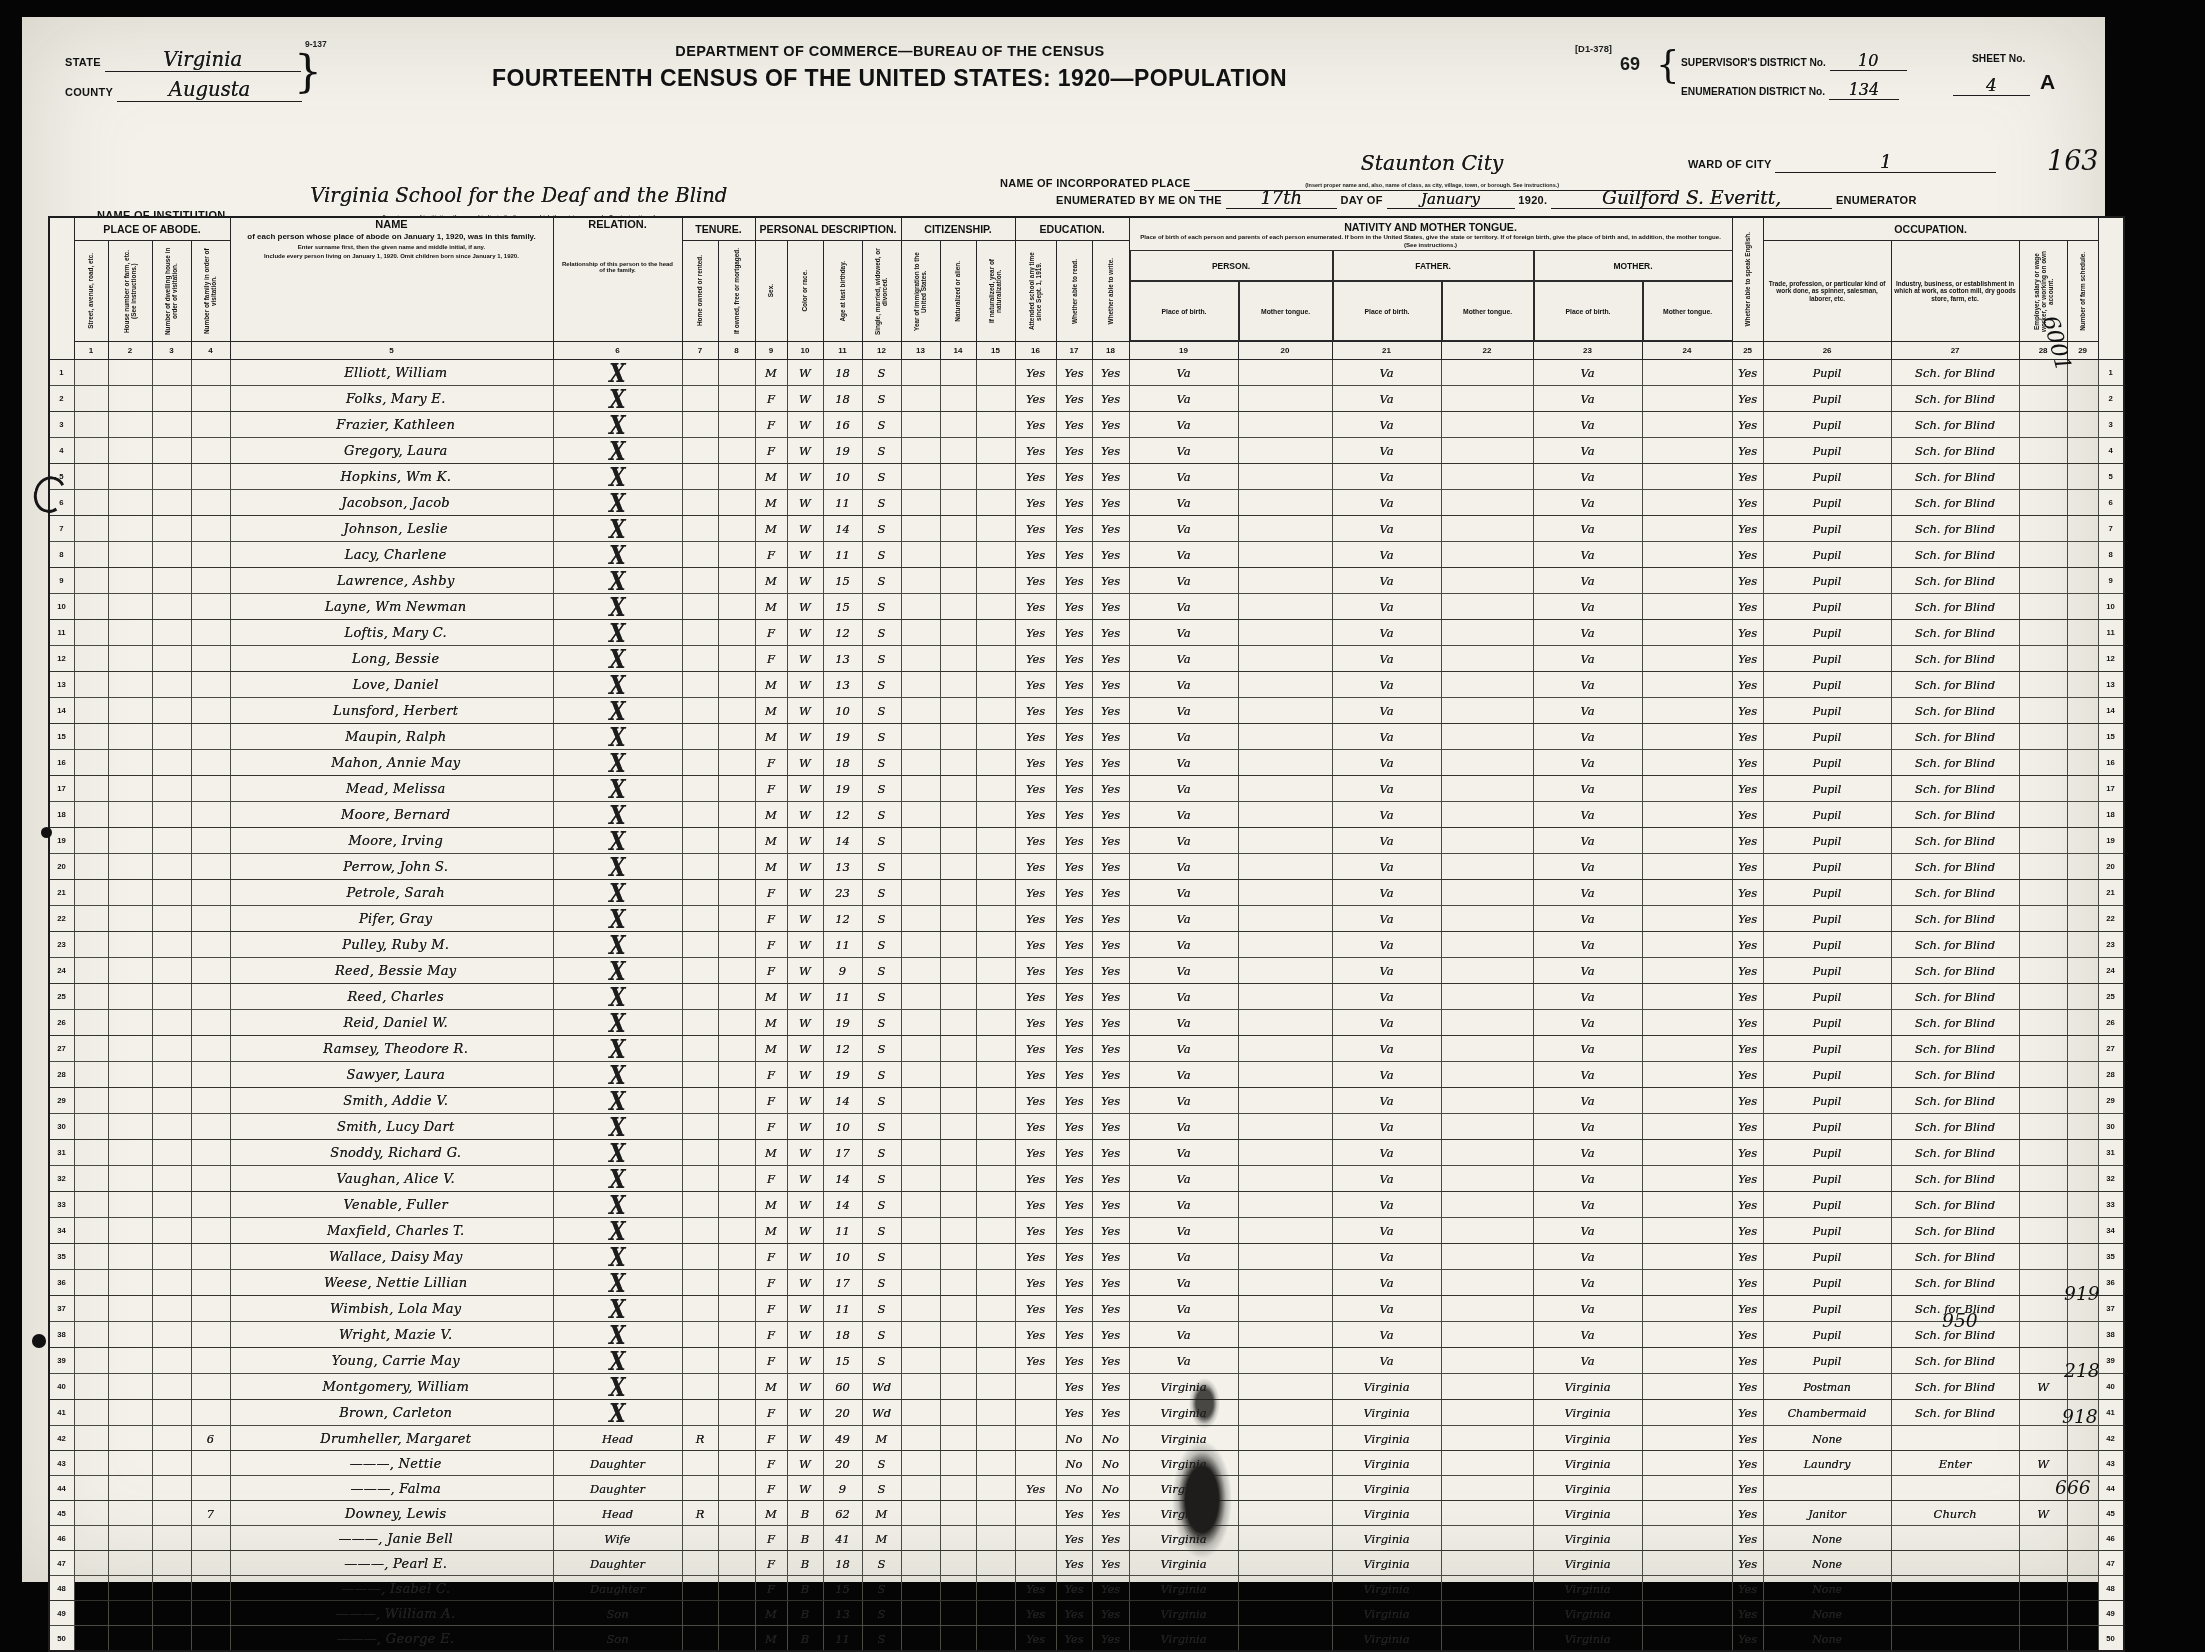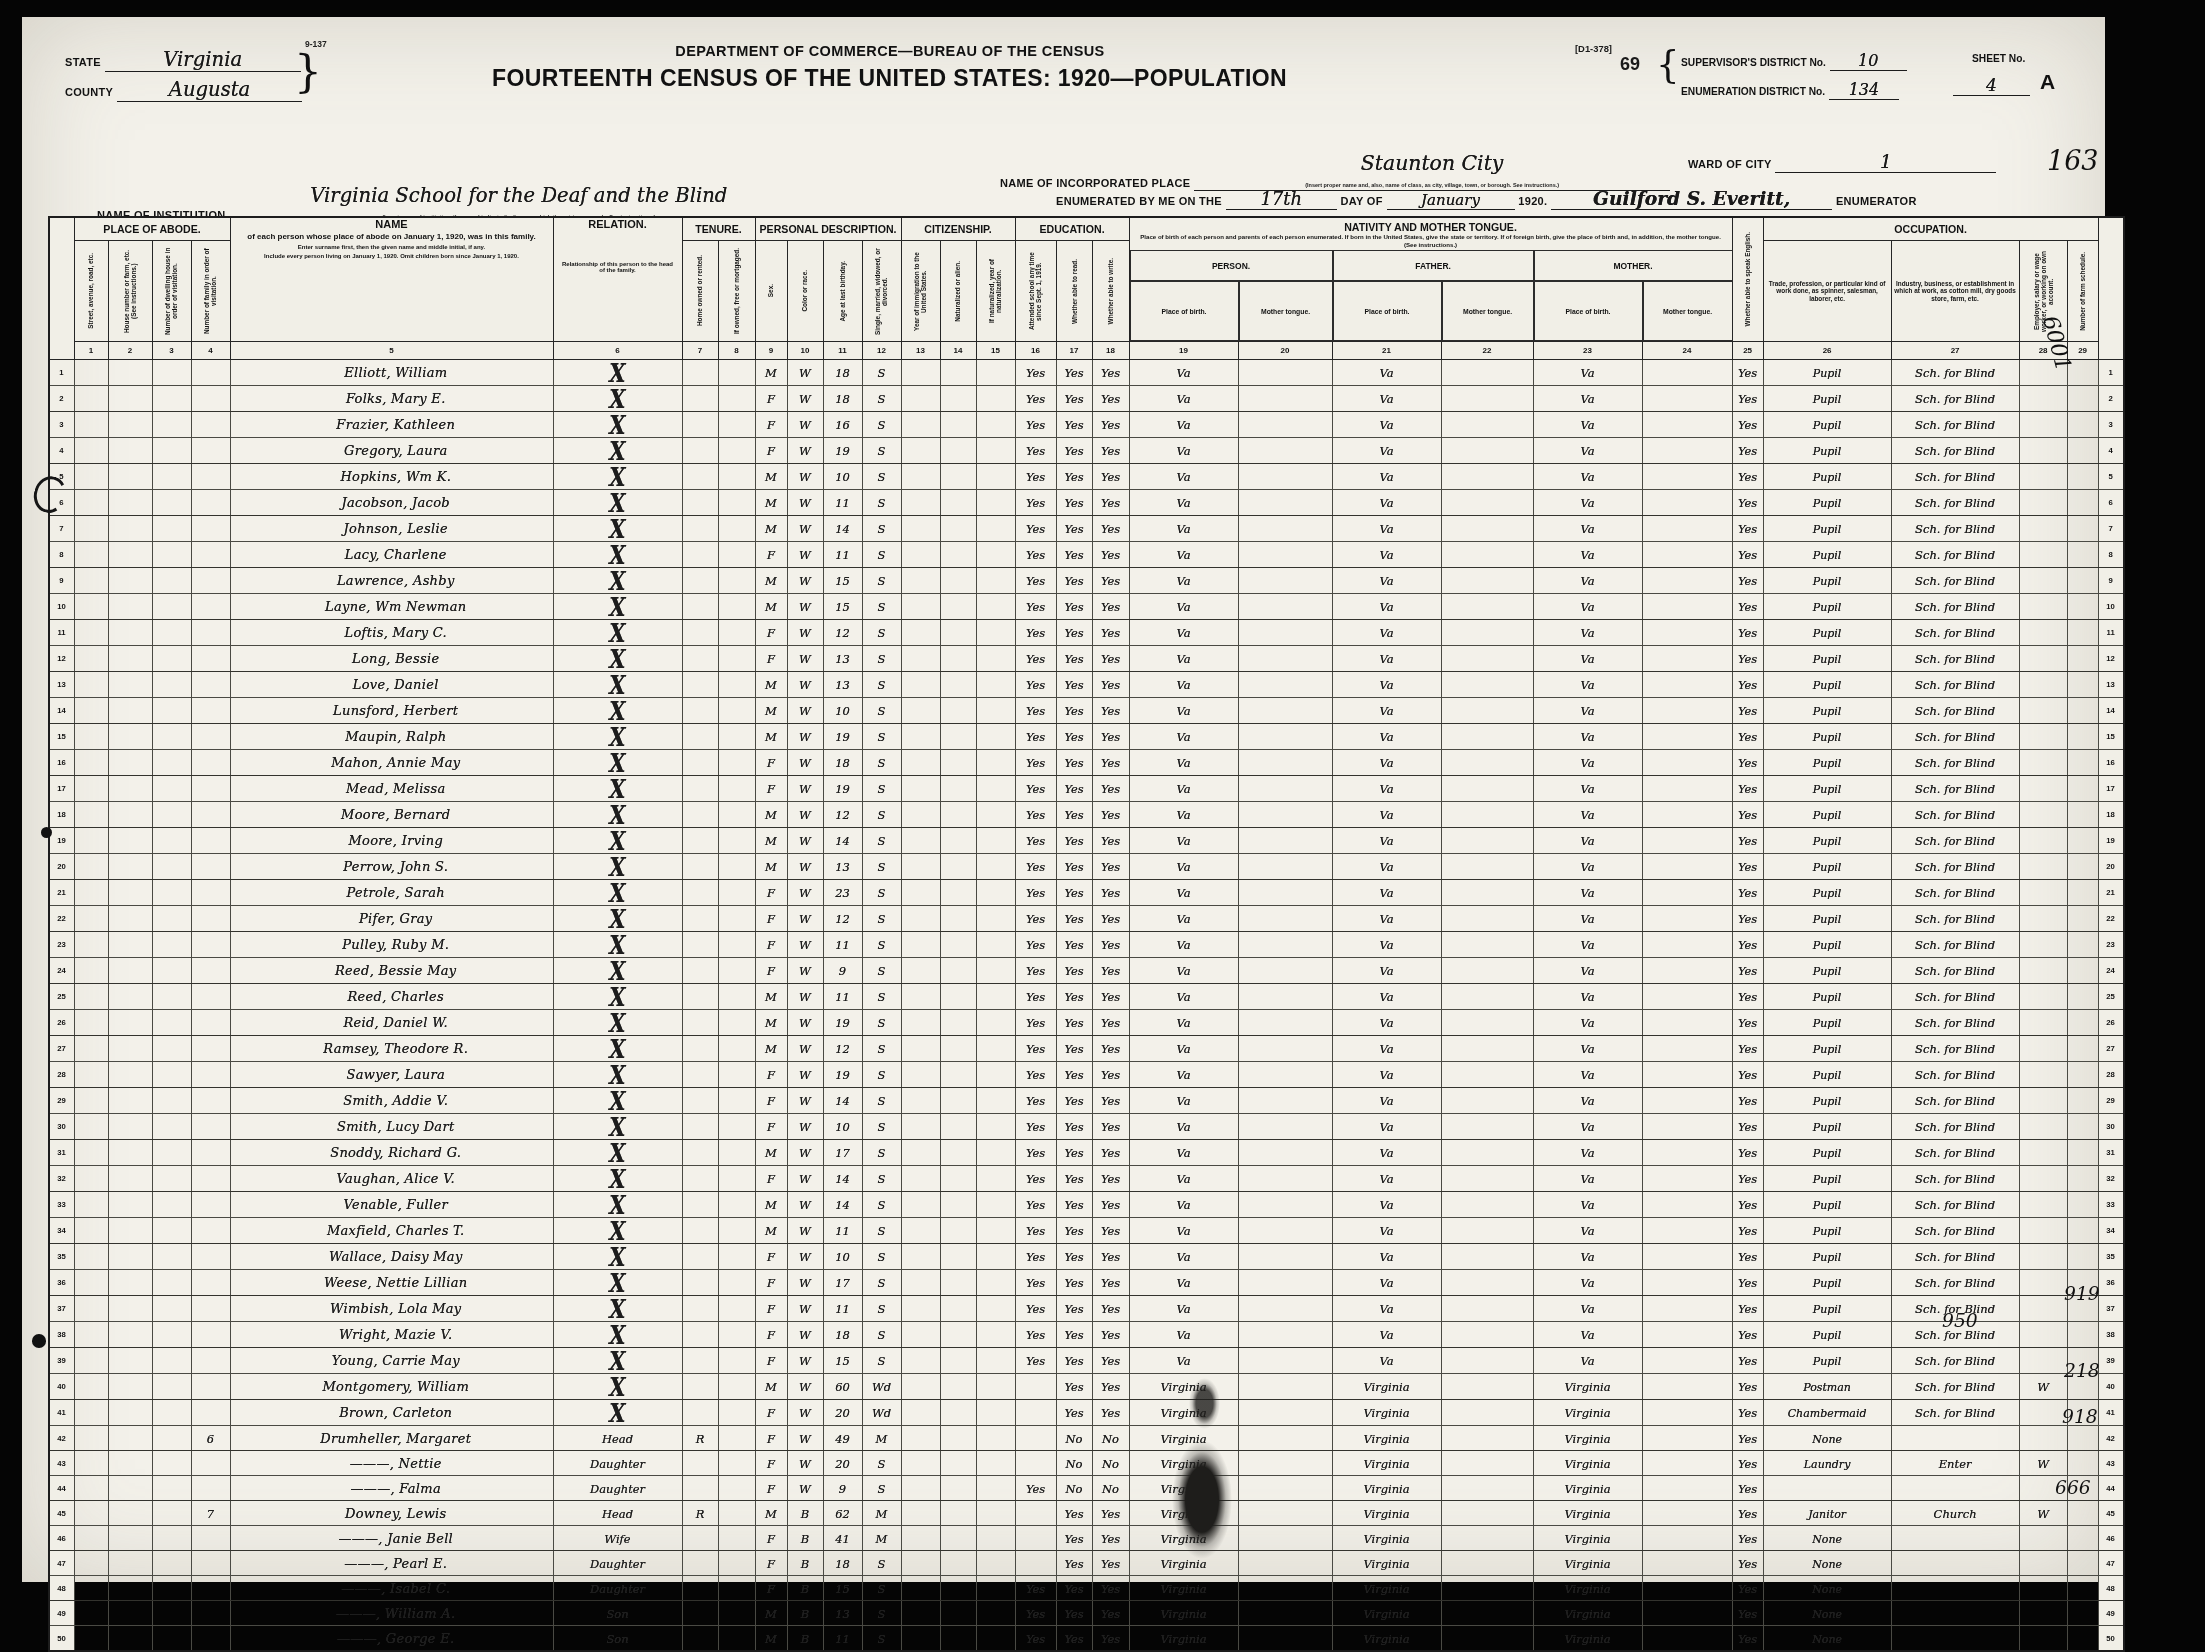--- a/index.html
+++ b/index.html
@@ -119,21 +119,21 @@
     <span class="lbl">NAME OF INSTITUTION</span>
     <span class="fill" style="width:579px;"><span class="hw" style="font-size:19.6px;">Virginia School for the Deaf and the Blind</span><br>
       <span class="tiny">(Insert name of institution, if any, and indicate the lines on which the entries are made.  See instructions.)</span></span>
   </div>
   <div class="abs" style="left:1034px;top:170px;">
     <span class="lbl">ENUMERATED BY ME ON THE</span>
     <span class="fill hw" style="width:111px;font-size:18px;">17th</span>
     <span class="lbl">DAY OF</span>
     <span class="fill hw" style="width:128px;font-size:15px;">January</span>
     <span class="lbl">1920.</span>
-    <span class="fill hw" style="width:281px;font-size:18.7px;font-weight:bold;">Guilford S. Everitt,</span>
+    <span class="fill hw" style="width:281px;font-size:18.7px;">Guilford S. Everitt,</span>
     <span class="lbl">ENUMERATOR</span>
   </div>
   <div class="mnote" style="left:2025px;top:128px;font-size:27px;">163</div>
 
   <table class="census">
     <colgroup>
       <col style="width:25.5px">
         <col style="width:34px">
         <col style="width:44px">
         <col style="width:39px">

